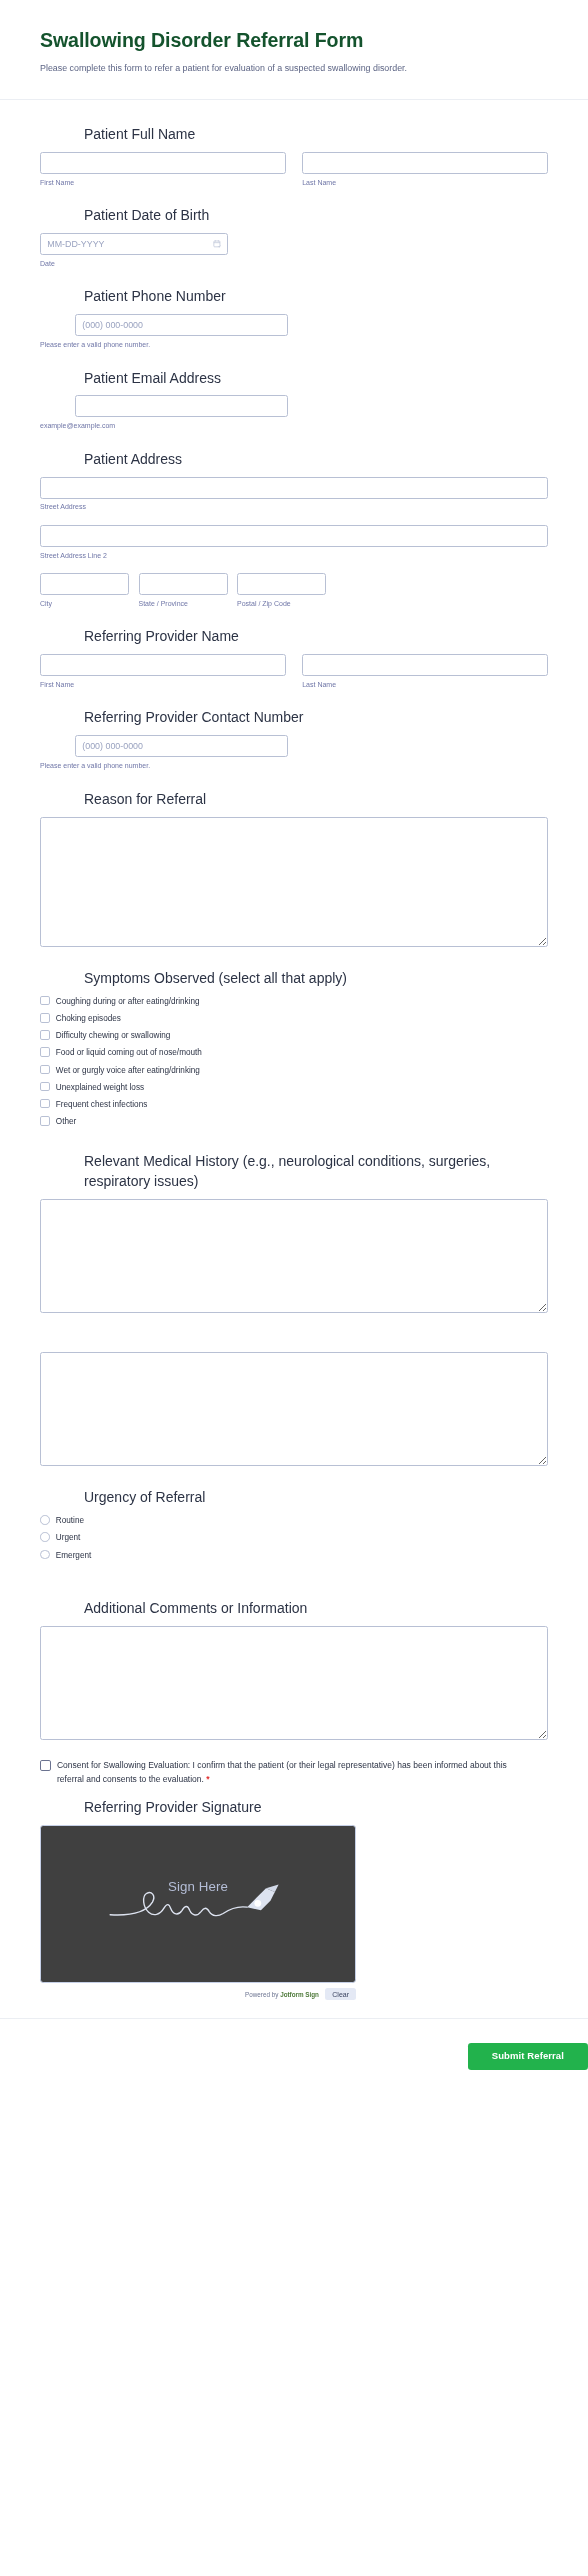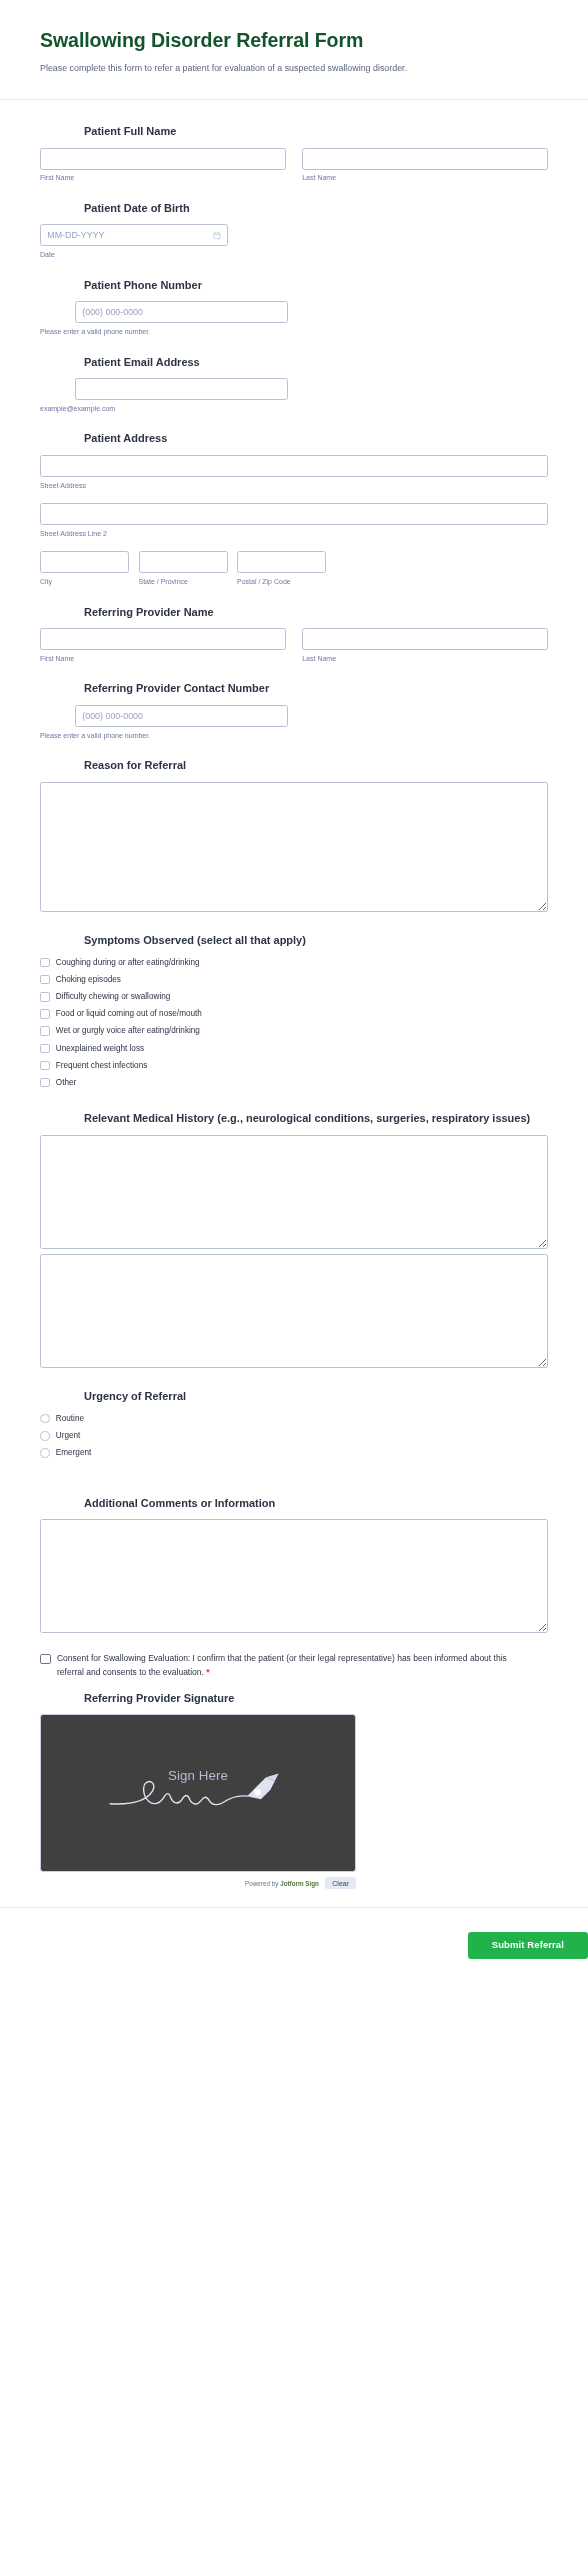--- a/index.html
+++ b/index.html
@@ -41,22 +41,22 @@
 
   
   .form-body {
     padding: 24px 40px 0 40px;
   }
 
   .field-block { margin-bottom: 17.7px; }
 
   .field-label {
     display: block;
-    font-size: 11px;
-    font-weight: 700;
+    font-size: 14px;
+    font-weight: 400;
     color: #2c3345;
     margin: 0 0 7.6px 0;
     line-height: 1.45;
     padding-left: 44px;
   }
 
   .sub-label {
     font-size: 7px;
     color: #6f76a7;
     margin-top: 3.8px;
@@ -85,21 +85,21 @@
   .row2 > .col { flex: 1 1 0; min-width: 0; }
 
   .row3 { display: flex; gap: 9.5px; }
   .row3 > .col { width: 89px; flex: 0 0 89px; }
   .w-short { width: 248px; padding-left: 35px; }
 
   
   .opt-list { margin-top: 2.5px; }
   .opt-row {
     display: flex;
-    align-items: center;
+    align-items: flex-start;
     gap: 6.3px;
     margin-bottom: 5.7px;
   }
   .cbox {
     width: 9.5px; height: 9.5px;
     flex: 0 0 9.5px;
     border: 0.6px solid #b8c0d4;
     border-radius: 1.9px;
     background: #fff;
   }
@@ -370,21 +370,21 @@
           <span class="cbox"></span>
           <span class="opt-text">Frequent chest infections</span>
         </div>
         <div class="opt-row">
           <span class="cbox"></span>
           <span class="opt-text">Other</span>
         </div>
       </div>
     </div>
 
-    <div class="field-block" style="margin-bottom:5px">
+    <div class="field-block" style="margin-bottom:39px">
       <label class="field-label">Relevant Medical History (e.g., neurological conditions, surgeries, respiratory issues)</label>
       <textarea class="ta" style="height: 114px;"></textarea>
     </div>
 
     <div class="field-block" style="margin-bottom:21.5px">
       <textarea class="ta" style="height: 114px;"></textarea>
     </div>
 
     <div class="field-block" style="margin-bottom:37px">
       <label class="field-label">Urgency of Referral</label>

